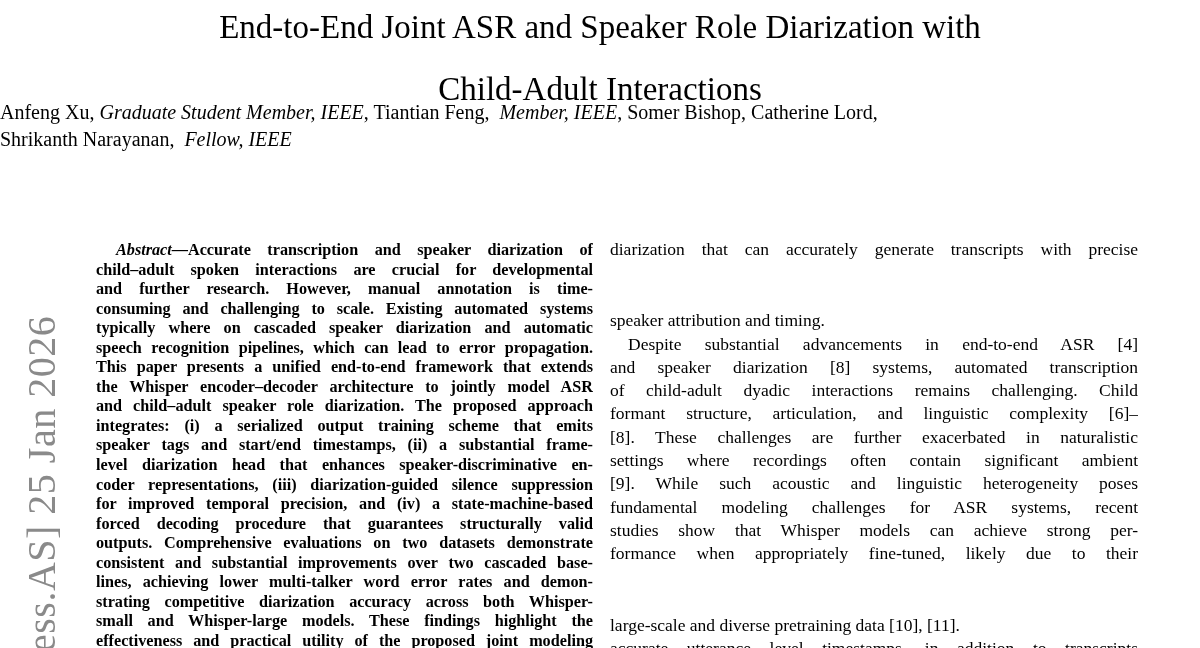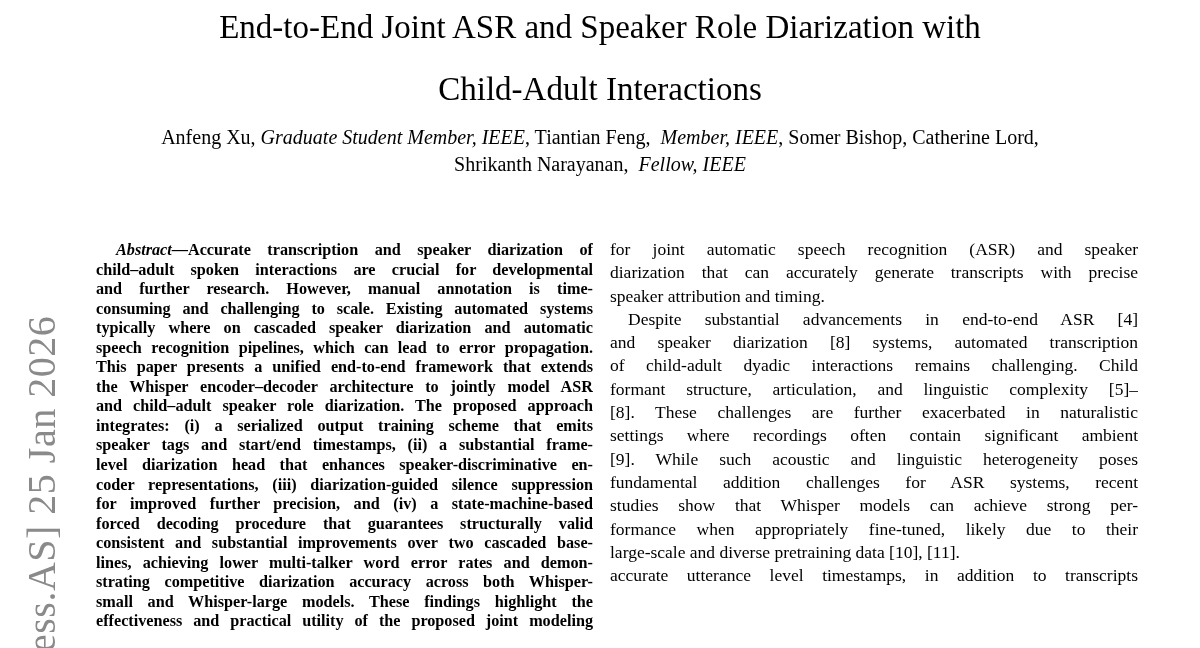--- a/index.html
+++ b/index.html
@@ -27,24 +27,23 @@
     position: absolute;
     top: -4px;
     left: 0;
     width: 1200px;
     text-align: center;
     font-size: 33px;
     line-height: 62px;
   }
   .authors-block {
     position: absolute;
-    top: 124px;
+    top: 99px;
     left: 0;
     width: 1200px;
-    text-align: center;
     font-size: 20px;
     line-height: 27px;
   }
   .ital { font-style: italic; }
   .col { position: absolute; }
   .col-left {
     left: 96px;
     top: 241px;
     width: 497px;
     font-size: 16.2px;
@@ -53,21 +52,21 @@
   }
   .col-right {
     left: 610px;
     top: 238px;
     width: 528px;
     font-size: 17.5px;
     line-height: 23.3px;
   }
   .jline { text-align: justify; text-align-last: justify; overflow: hidden; white-space: nowrap; }
   .jline { white-space: normal; }
-  .lastline { text-align-last: left; }
+  .lastline { text-align-last: left; margin-top: 48px; }
   .indent { text-indent: 18px; }
   .findent { text-indent: 20px; }
 </style>
 </head>
 <body>
 
 <div class="page">
 
   <div class="watermark" style="color: rgb(138, 138, 138);">ess.AS] 25 Jan 2026</div>
 
@@ -89,43 +88,43 @@
         <div class="jline">consuming and challenging to scale. Existing automated systems</div>
         <div class="jline">typically where on cascaded speaker diarization and automatic</div>
         <div class="jline">speech recognition pipelines, which can lead to error propagation.</div>
         <div class="jline">This paper presents a unified end-to-end framework that extends</div>
         <div class="jline">the Whisper encoder–decoder architecture to jointly model ASR</div>
         <div class="jline">and child–adult speaker role diarization. The proposed approach</div>
         <div class="jline">integrates: (i) a serialized output training scheme that emits</div>
         <div class="jline">speaker tags and start/end timestamps, (ii) a substantial frame-</div>
         <div class="jline">level diarization head that enhances speaker-discriminative en-</div>
         <div class="jline">coder representations, (iii) diarization-guided silence suppression</div>
-        <div class="jline">for improved further precision, and (iv) a state-machine-based</div>
+        <div class="jline">for improved temporal precision, and (iv) a state-machine-based</div>
         <div class="jline">forced decoding procedure that guarantees structurally valid</div>
+        <div class="jline">outputs. Comprehensive evaluations on two datasets demonstrate</div>
         <div class="jline">consistent and substantial improvements over two cascaded base-</div>
         <div class="jline">lines, achieving lower multi-talker word error rates and demon-</div>
         <div class="jline">strating competitive diarization accuracy across both Whisper-</div>
         <div class="jline">small and Whisper-large models. These findings highlight the</div>
         <div class="jline">effectiveness and practical utility of the proposed joint modeling</div>
       </div>
   </div>
 
   <div class="col col-right">
     <div>
-        <div class="jline">for joint automatic speech recognition (ASR) and speaker</div>
         <div class="jline">diarization that can accurately generate transcripts with precise</div>
         <div class="jline lastline">speaker attribution and timing.</div>
         <div class="jline indent">Despite substantial advancements in end-to-end ASR [4]</div>
         <div class="jline">and speaker diarization [8] systems, automated transcription</div>
         <div class="jline">of child-adult dyadic interactions remains challenging. Child</div>
-        <div class="jline">formant structure, articulation, and linguistic complexity [5]–</div>
+        <div class="jline">formant structure, articulation, and linguistic complexity [6]–</div>
         <div class="jline">[8]. These challenges are further exacerbated in naturalistic</div>
         <div class="jline">settings where recordings often contain significant ambient</div>
         <div class="jline">[9]. While such acoustic and linguistic heterogeneity poses</div>
-        <div class="jline">fundamental addition challenges for ASR systems, recent</div>
+        <div class="jline">fundamental modeling challenges for ASR systems, recent</div>
         <div class="jline">studies show that Whisper models can achieve strong per-</div>
         <div class="jline">formance when appropriately fine-tuned, likely due to their</div>
         <div class="jline lastline">large-scale and diverse pretraining data [10], [11].</div>
         <div class="jline">accurate utterance level timestamps, in addition to transcripts</div>
       </div>
   </div>
 
 </div>
 
 </body></html>

